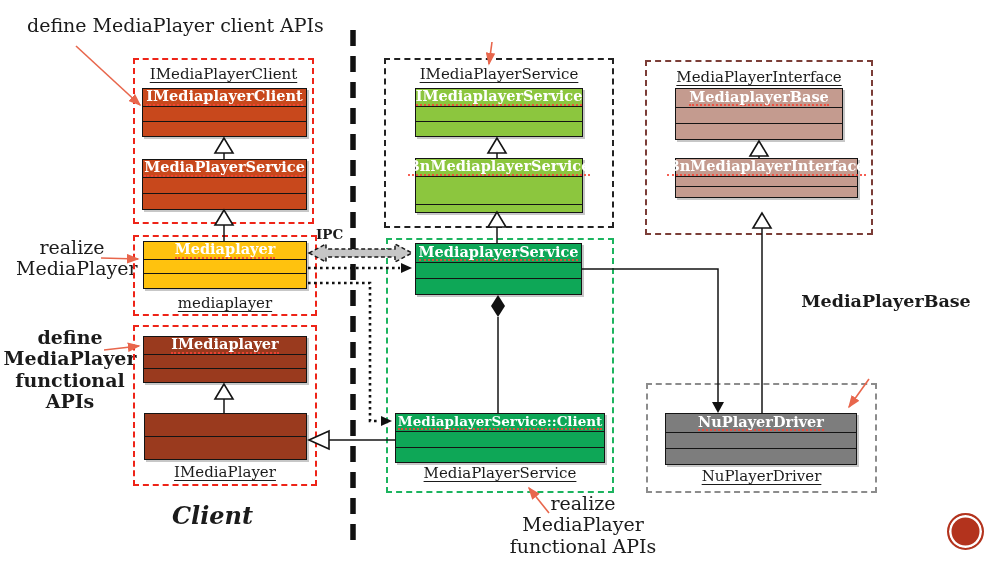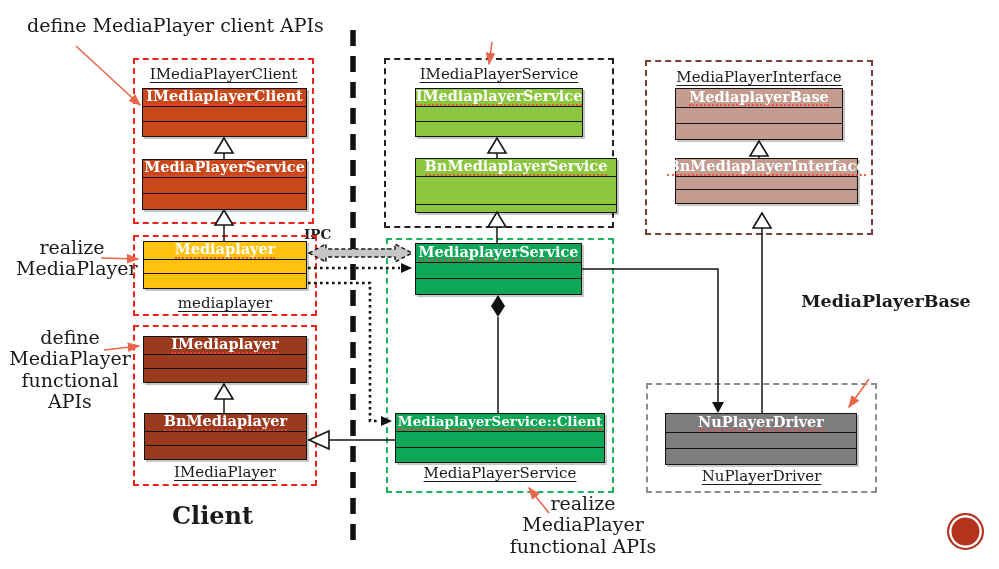--- a/index.html
+++ b/index.html
@@ -77,29 +77,29 @@
   }
 </style>
 </head>
 <body>
 
 <div class="canvas">
 
   <div class="ann nowrap" style="left:27px; top:15px;">define MediaPlayer client APIs</div>
   <div class="ann" style="left:16px; top:237px; width:112px;">realize
 MediaPlayer</div>
-  <div class="ann" style="left:0px; top:327px; width:140px;">define
+  <div class="ann" style="left:0px; top:327px; width:140px;font-weight:bold;">define
 MediaPlayer
 functional APIs</div>
   <div class="ann" style="left:780px; top:291px; width:212px; font-size:17.5px; line-height:1.23;"><span class="bold-line">MediaPlayerBase</span></div>
   <div class="ann" style="left:503px; top:493px; width:160px;">realize
 MediaPlayer
 functional APIs</div>
-  <div class="ipc-label" style="left:304px; top:226px;">IPC</div>
-  <div class="section-label" style="left:135px; top:501px; width:155px;">Client</div>
+  <div class="ipc-label" style="left:316px; top:226px;">IPC</div>
+  <div class="section-label" style="left:135px; top:501px; width:155px;font-style:italic;">Client</div>
 
   <div class="group g-red" style="left:133px; top:58px; width:181px; height:166px;">
     <div class="group-label" style="top:5px;">IMediaPlayerClient</div>
   </div>
   <div class="group g-red" style="left:133px; top:235px; width:184px; height:81px;">
     <div class="group-label" style="bottom:2px;">mediaplayer</div>
   </div>
   <div class="group g-red" style="left:133px; top:325px; width:184px; height:161px;">
     <div class="group-label" style="bottom:3px;">IMediaPlayer</div>
   </div>
@@ -138,34 +138,31 @@
       <div class="r"></div>
   </div>
   <div class="cls c-brown" style="left:143px; top:336px; width:164px; height:47px;">
     <div class="t">
         <span>IMediaplayer</span>
       </div>
     <div class="r"></div>
       <div class="r"></div>
   </div>
   <div class="cls c-brown" style="left:144px; top:413px; width:163px; height:47px;">
-    <div class="t">
-        <span>BnMediaplayer</span>
-      </div>
     <div class="r"></div>
       <div class="r"></div>
   </div>
   <div class="cls c-lightgreen" style="left:415px; top:88px; width:168px; height:49px;">
     <div class="t">
         <span>IMediaplayerService</span>
       </div>
     <div class="r"></div>
       <div class="r"></div>
   </div>
-  <div class="cls c-lightgreen" style="left:415px; top:158px; width:202px; height:55px;gap:27px;">
+  <div class="cls c-lightgreen" style="left:415px; top:158px; width:168px; height:55px;gap:27px;">
     <div class="t">
         <span>BnMediaplayerService</span>
       </div>
     <div class="r"></div>
       <div class="r"></div>
   </div>
   <div class="cls c-darkgreen" style="left:415px; top:243px; width:167px; height:52px;">
     <div class="t">
         <span>MediaplayerService</span>
       </div>
@@ -179,21 +176,21 @@
     <div class="r"></div>
       <div class="r"></div>
   </div>
   <div class="cls c-pink" style="left:675px; top:88px; width:168px; height:52px;">
     <div class="t">
         <span>MediaplayerBase</span>
       </div>
     <div class="r"></div>
       <div class="r"></div>
   </div>
-  <div class="cls c-pink" style="left:675px; top:158px; width:183px; height:46px;">
+  <div class="cls c-pink" style="left:675px; top:158px; width:183px; height:40px;">
     <div class="t">
         <span>BnMediaplayerInterface</span>
       </div>
     <div class="r"></div>
       <div class="r"></div>
   </div>
   <div class="cls c-gray" style="left:665px; top:413px; width:192px; height:52px;">
     <div class="t">
         <span>NuPlayerDriver</span>
       </div>

